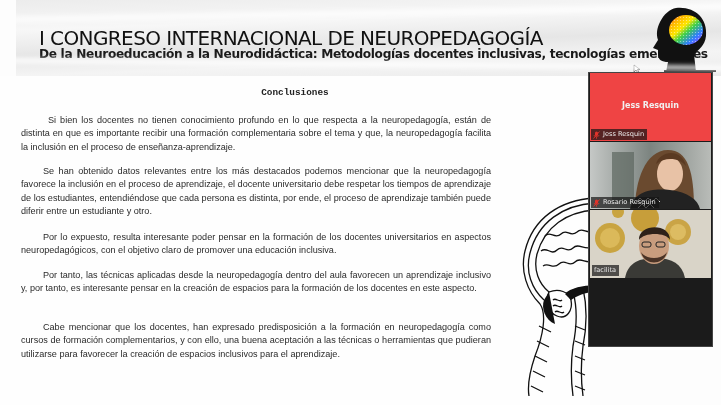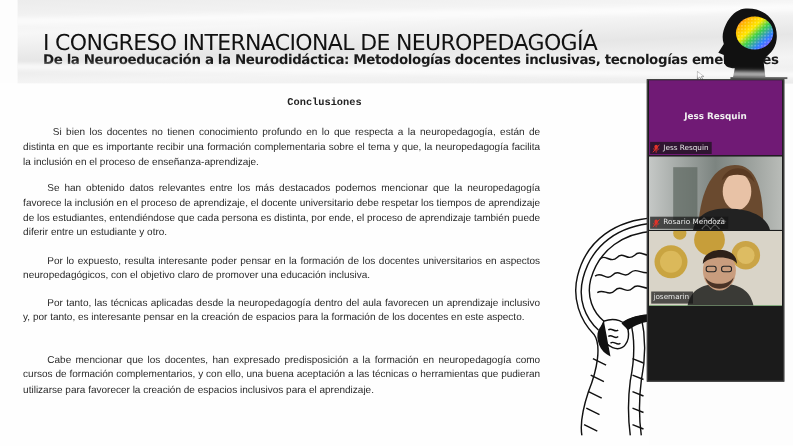--- a/index.html
+++ b/index.html
@@ -45,21 +45,21 @@
     color: #2a2a2a; text-align: justify; text-indent: 22px;
   }
   .para.first { text-indent: 27px; }
   .brain-sketch { position: absolute; left: 515px; top: 120px; width: 80px; height: 200px; }
 
   .panel {
     position: absolute; left: 588px; top: 72px; width: 123px; height: 273px;
     background: #1b1b1b; border: 1px solid #444;
   }
   .tile { position: absolute; left: 1px; width: 121px; overflow: hidden; }
-  .tile-name-only { top: 0; height: 68px; background: #701a75; }
+  .tile-name-only { top: 0; height: 68px; background: #ef4444; }
   .center-name {
     position: absolute; left: 0; top: 28px; width: 121px; text-align: center;
     font-family: "DejaVu Sans", sans-serif; font-size: 8px; font-weight: bold; color: #f1f1f1;
   }
   .label {
     position: absolute; left: 1px; bottom: 1px; height: 11px;
     background: rgba(20,20,20,0.7); color: #eaeaea;
     font-family: "DejaVu Sans", sans-serif; font-size: 6.6px; line-height: 11px;
     padding: 0 3px 0 2px; white-space: nowrap; display: flex; align-items: center;
   }
@@ -157,38 +157,38 @@
       <path d="M66 22 C70 8 92 6 96 24 C90 16 76 14 66 22 Z" fill="#5a3a22"></path>
       <path d="M40 67 C44 50 60 46 80 48 C98 50 108 58 110 67 Z" fill="#222"></path>
       <path d="M46 60 l4 -4 l4 4 l4 -4 l4 4 l4 -4 l4 4 M48 66 l4 -4 l4 4 l4 -4 l4 4" stroke="#ddd" stroke-width="1" fill="none"></path>
     </svg>
     <div class="label">
       <svg class="mic" viewBox="0 0 7 8">
         <rect x="2" y="0.5" width="3" height="4.5" rx="1.5" fill="#e0332b"></rect>
         <path d="M1 4 C1 6 6 6 6 4 M3.5 6 L3.5 7.8" stroke="#e0332b" stroke-width="0.8" fill="none"></path>
         <path d="M0.5 7.5 L6.5 0.5" stroke="#e0332b" stroke-width="0.9"></path>
       </svg>
-      <span>Rosario Mendoza</span>
+      <span>Rosario Resquin</span>
     </div>
   </div>
 
   <div class="tile tile-jose">
     <svg class="video" viewBox="0 0 121 68" preserveAspectRatio="none">
       <rect width="121" height="68" fill="#d9d4c8"></rect>
       <circle cx="20" cy="28" r="15" fill="#c9a441"></circle>
       <circle cx="20" cy="28" r="10" fill="#dbb95a"></circle>
       <circle cx="55" cy="8" r="14" fill="#c79e3a"></circle>
       <circle cx="88" cy="22" r="13" fill="#caa446"></circle>
       <circle cx="88" cy="22" r="8" fill="#ddbc62"></circle>
       <circle cx="28" cy="2" r="6" fill="#c9a441"></circle>
       <path d="M35 68 C38 52 50 48 66 48 C82 48 92 54 95 68 Z" fill="#3a3a36"></path>
       <ellipse cx="64" cy="36" rx="15" ry="18" fill="#c99d7e"></ellipse>
       <path d="M49 30 C48 14 80 12 80 30 C76 22 54 22 49 30 Z" fill="#2e2119"></path>
       <path d="M51 42 C54 56 74 56 77 42 C72 50 56 50 51 42 Z" fill="#4a3326"></path>
       <rect x="52" y="32" width="9" height="5" rx="2" fill="none" stroke="#222" stroke-width="1"></rect>
       <rect x="66" y="32" width="9" height="5" rx="2" fill="none" stroke="#222" stroke-width="1"></rect>
     </svg>
     <div class="label">
-      <span>josemarin</span>
+      <span>facilita</span>
     </div>
   </div>
 
 </div>
 
 </body></html>

